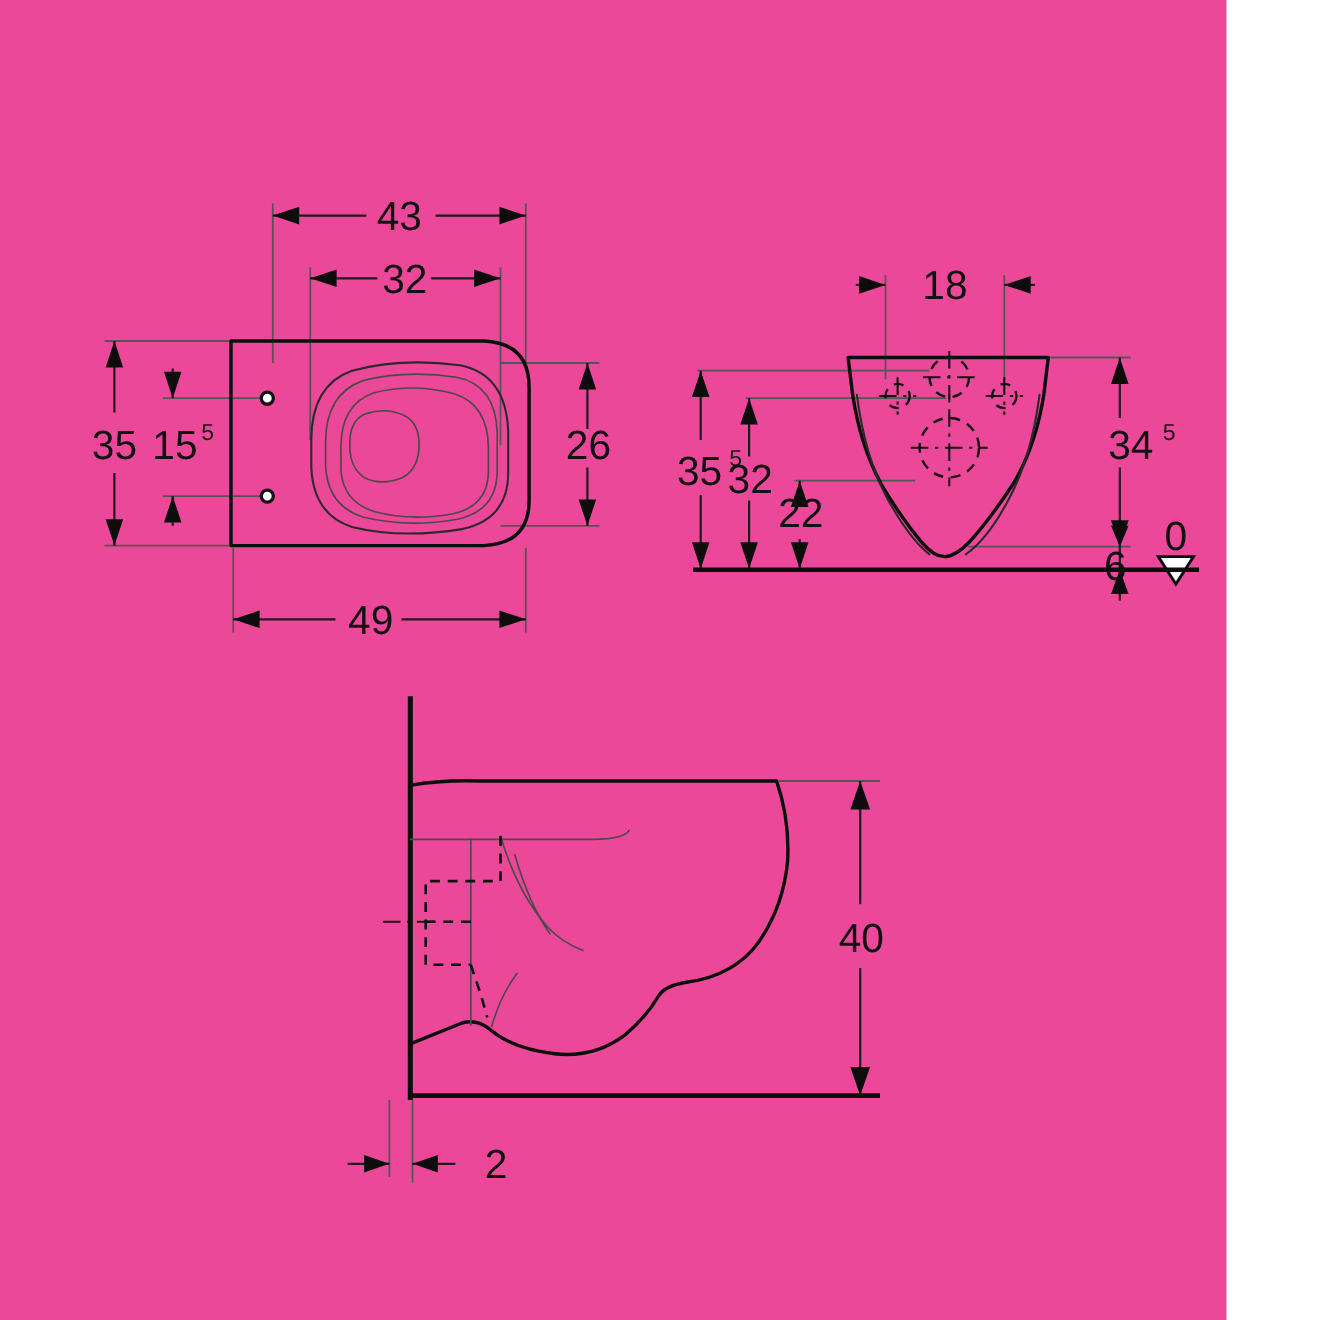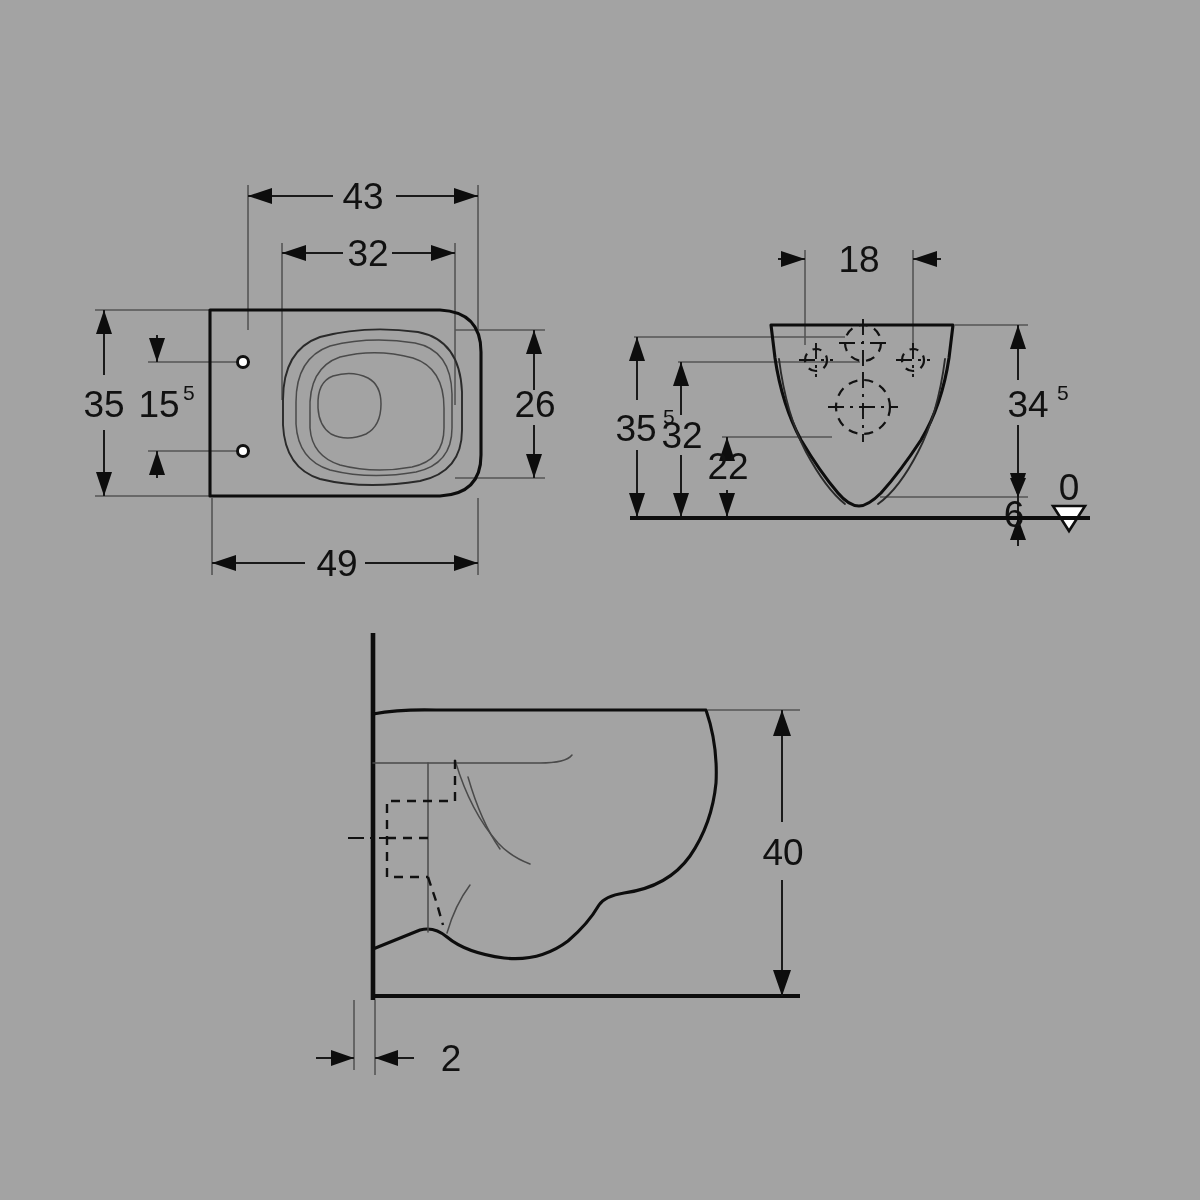--- a/index.html
+++ b/index.html
@@ -1,17 +1,17 @@
 <!DOCTYPE html>
 <html><head>
 <meta charset="utf-8">
 <style>
   html,body{margin:0;padding:0;background:#ffffff;}
   body{width:1200px;height:1200px;overflow:hidden;font-family:"Liberation Sans",sans-serif;}
-  #stage{position:relative;width:1200px;height:1200px;background:#a3a3a3;}
+  #stage{position:relative;width:1115px;height:1200px;background:#ec4899;}
   svg#drawing{position:absolute;left:0;top:0;width:1200px;height:1200px;display:block;}
   .dimtext{font-family:"Liberation Sans",sans-serif;font-size:37px;fill:#111111;}
   .dimsup{font-family:"Liberation Sans",sans-serif;font-size:21px;fill:#111111;}
   .obj-heavy{fill:none;stroke:#0d0d0d;stroke-width:3.1;stroke-linecap:round;stroke-linejoin:round;}
   .obj-med{fill:none;stroke:#2a2a2a;stroke-width:1.9;stroke-linecap:round;stroke-linejoin:round;}
   .obj-thin{fill:none;stroke:#4a4a4a;stroke-width:1.5;stroke-linecap:round;stroke-linejoin:round;}
   .hidden-line{fill:none;stroke:#111111;stroke-width:2.4;stroke-linecap:butt;stroke-dasharray:9 7;}
   .dashed-circ{fill:none;stroke:#111111;stroke-width:2.2;stroke-dasharray:9 7;}
   .dim-line{stroke:#1a1a1a;stroke-width:2.0;fill:none;stroke-linecap:butt;}
   .ext-line{stroke:#555555;stroke-width:1.6;fill:none;stroke-linecap:butt;}

